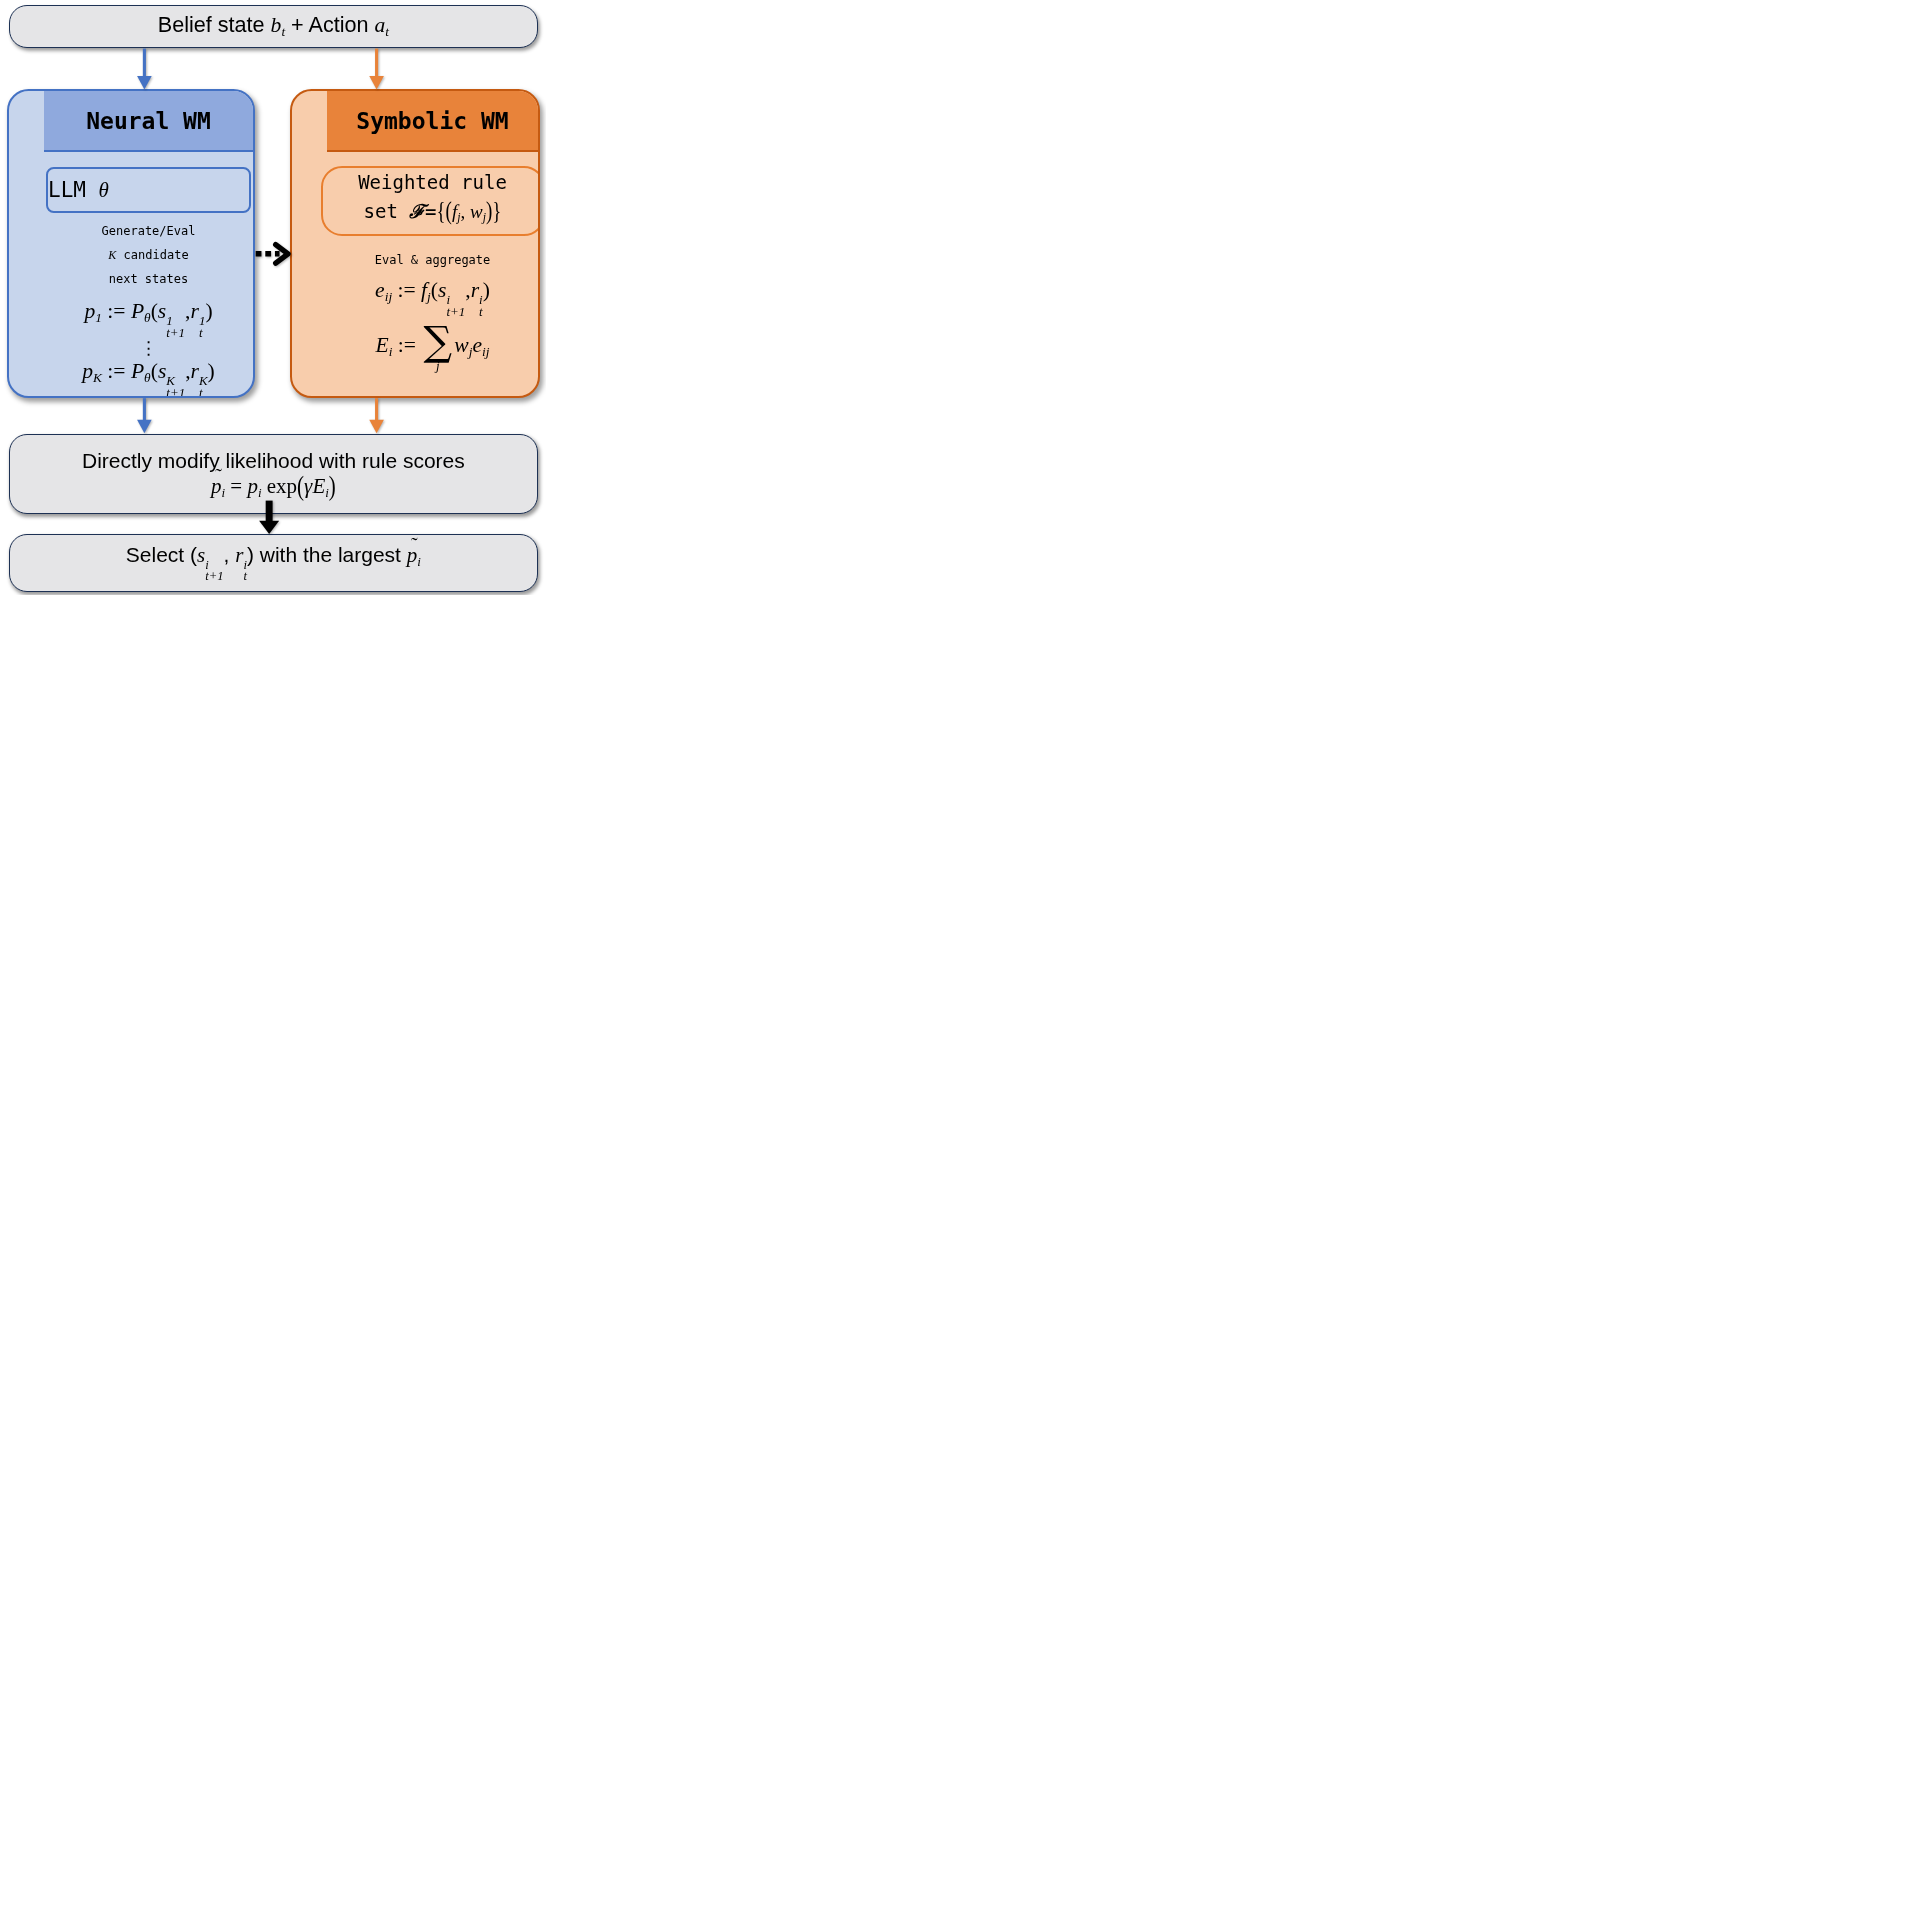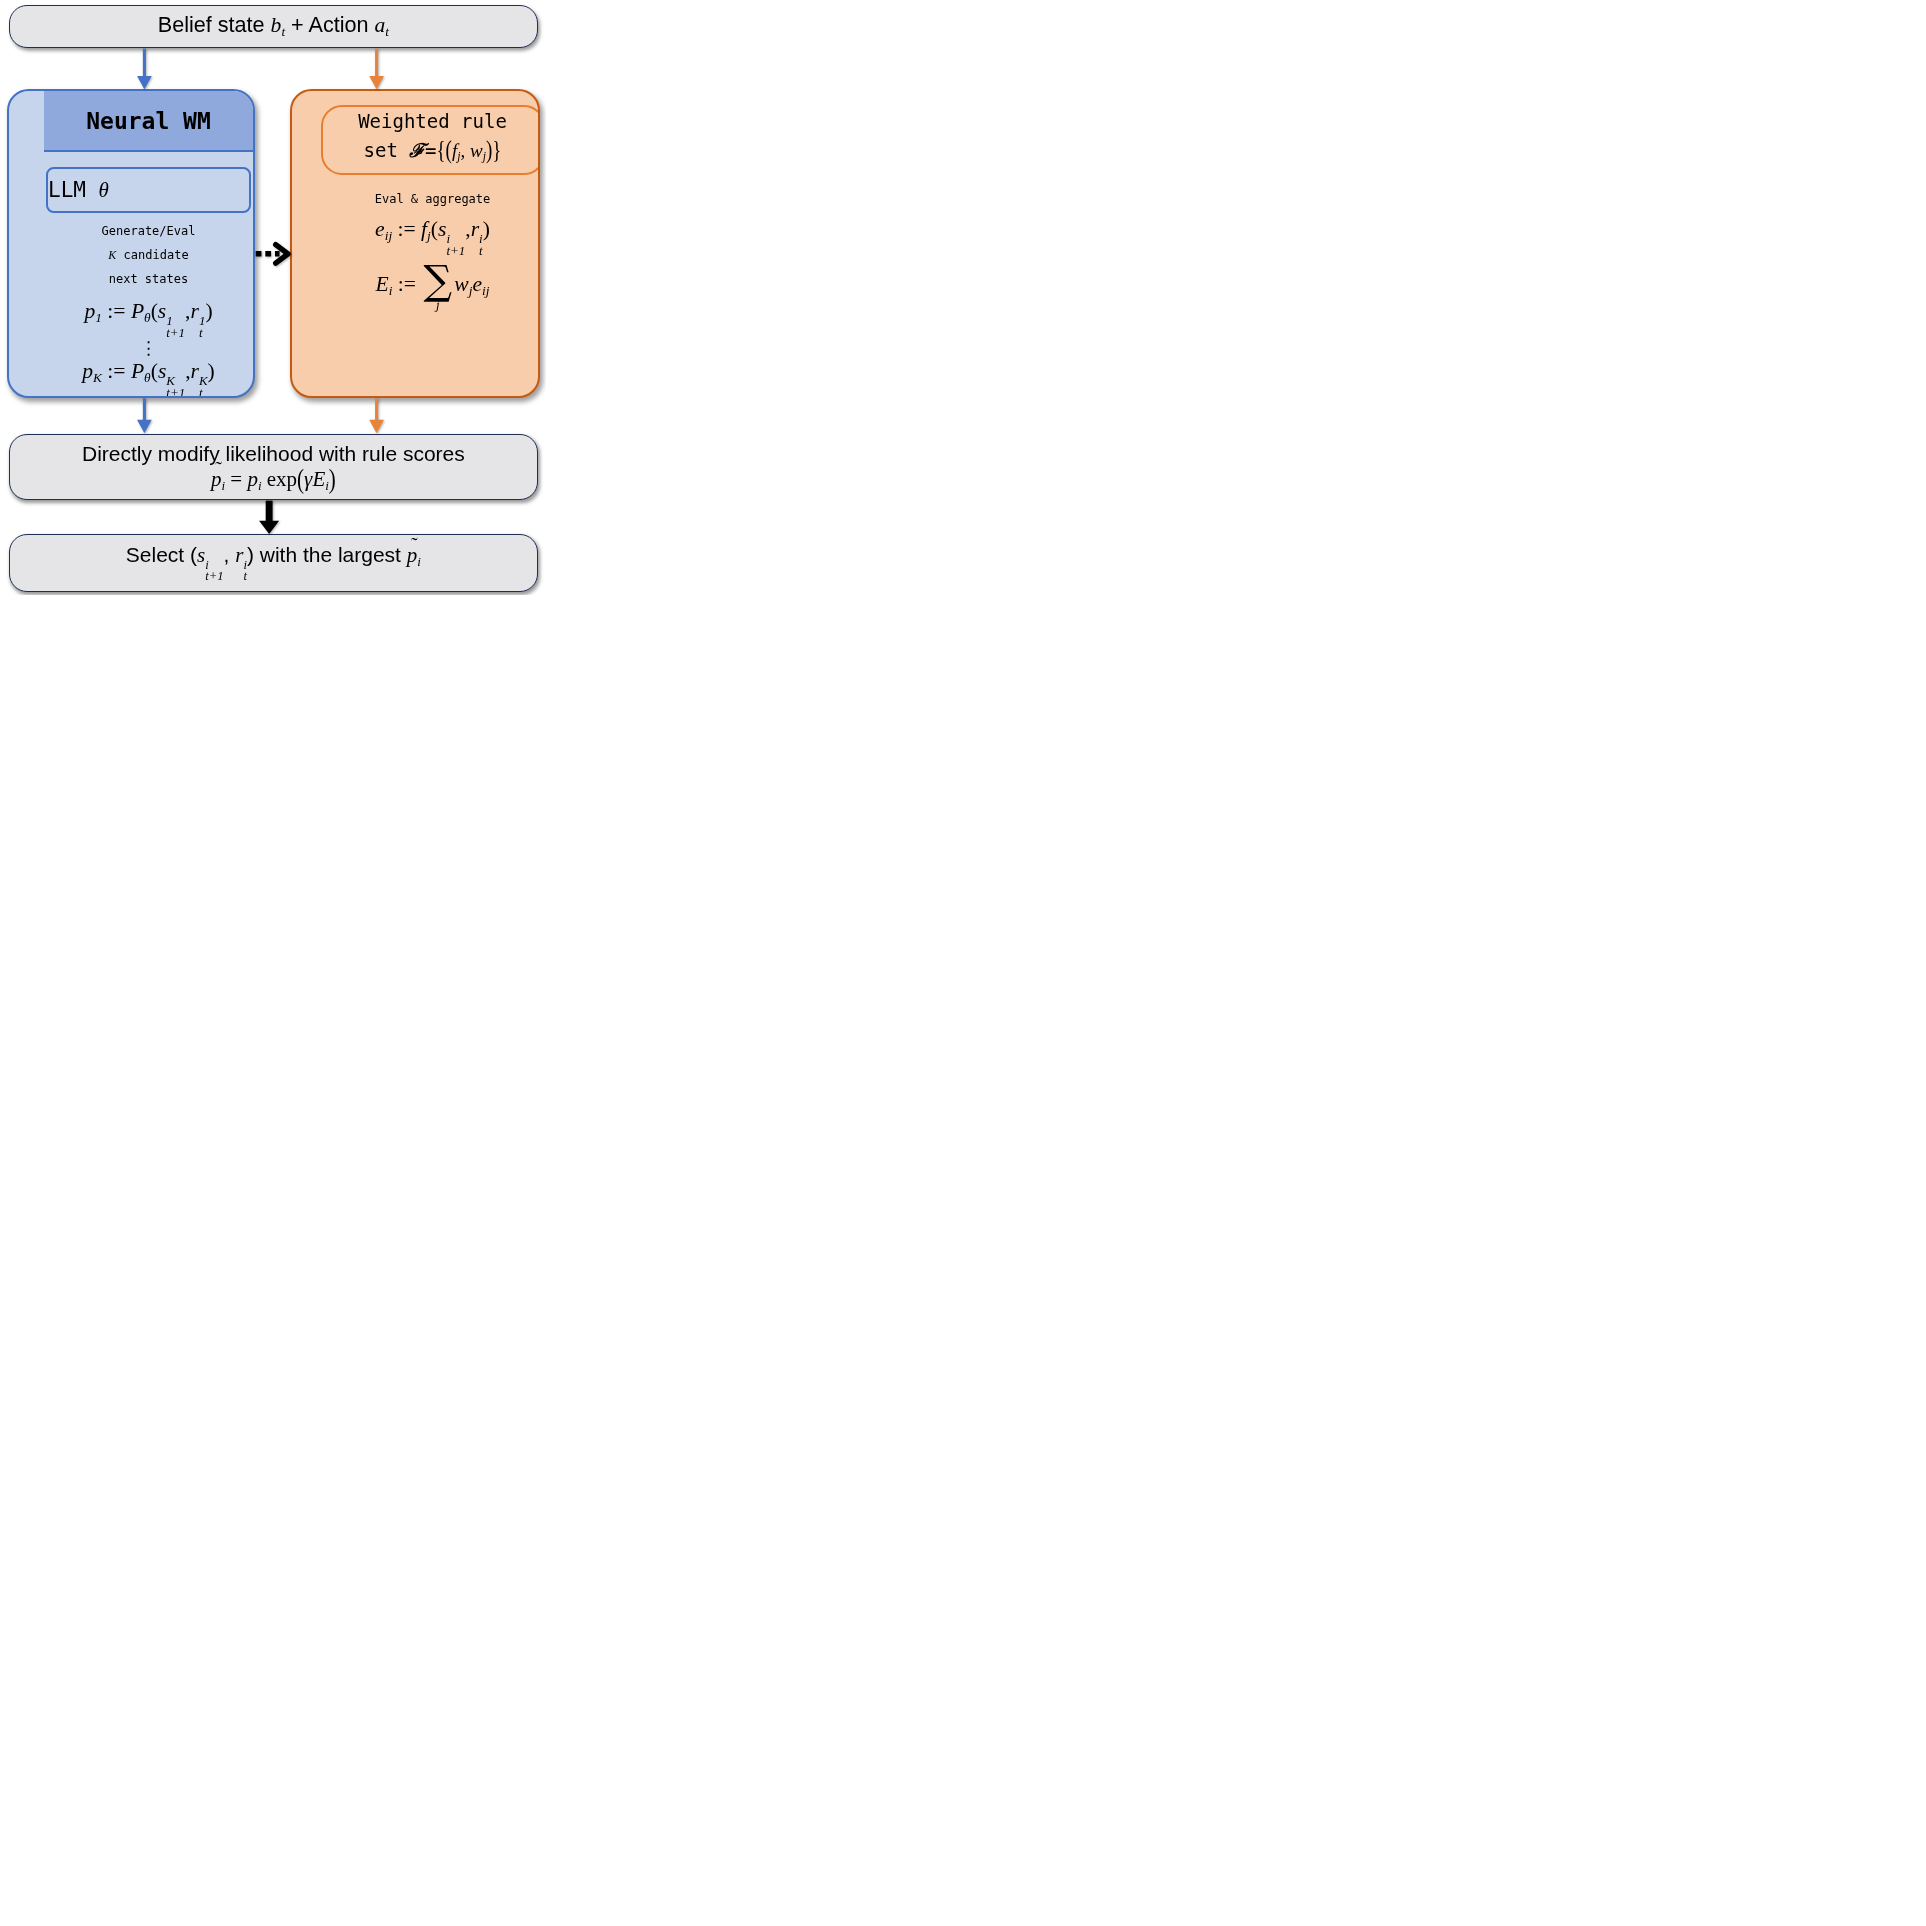--- a/index.html
+++ b/index.html
@@ -6,21 +6,21 @@
   #canvas{position:relative;width:546px;height:595px;background:#ffffff;overflow:hidden;
           font-family:"Liberation Sans","DejaVu Sans",sans-serif;color:#000;}
   *,*::before,*::after{box-sizing:border-box;}
 
   
   .grey-box{position:absolute;left:8.9px;width:529px;background:#e5e5e7;
             border:1.9px solid #1d3154;border-radius:18px;
             box-shadow:1.9px 2.7px 3.9px rgba(0,0,0,.40);
             display:flex;flex-direction:column;align-items:center;justify-content:center;}
   #top-box{top:4.6px;height:43px;font-size:21.6px;}
-  #modify-box{top:434px;height:66px;}
+  #modify-box{top:434px;height:80px;}
   #select-box{top:534px;height:58px;font-size:21px;}
   #modify-box .line1{font-size:21px;line-height:1.1;margin-top:1.5px;}
   #modify-box .line2{font-size:21px;margin-top:2.3px;}
 
   
   .panel{position:absolute;top:89px;height:309px;border-radius:21.6px;overflow:hidden;
          display:flex;flex-direction:column;
          box-shadow:2.7px 3.5px 5px rgba(0,0,0,.38);padding-left:35px;}
   #neural-panel{left:7px;width:248px;border:2.7px solid #4472c4;background:#c7d5ec;}
   #symbolic-panel{left:290px;width:250px;border:2.7px solid #c55a11;background:#f8cdac;}
@@ -110,20 +110,23 @@
             <span class="msup">K</span>
             <span class="msubb">t+1</span>
           </span><span class="mr">,</span><span class="mi">r</span><span class="mss">
             <span class="msup">K</span>
             <span class="msubb">t</span>
           </span><span class="mr">)</span></div>
     </div>
   </div>
 
   <div id="symbolic-panel" class="panel">
+    <div class="panel-header">
+      <span>Symbolic WM</span>
+    </div>
     <div class="panel-body">
       <div id="ruleset-box" class="inner-box">
         <div><span class="mt">Weighted rule</span></div>
         <div><span class="mt">set </span><span class="mbi">ℱ</span><span class="mt">=</span><span class="mbr">{(</span><span class="mi">f</span><span class="msub">j</span><span class="mr">, </span><span class="mi">w</span><span class="msub">j</span><span class="mbr">)}</span></div>
       </div>
       <div id="eval-line" class="mono-line"><span class="mt">Eval &amp; aggregate</span></div>
       <div id="sym-eij" class="formula"><span class="mi">e</span><span class="msub">ij</span><span class="mr"> := </span><span class="mi">f</span><span class="msub">j</span><span class="mr">(</span><span class="mi">s</span><span class="mss">
             <span class="msup">i</span>
             <span class="msubb">t+1</span>
           </span><span class="mr">,</span><span class="mi">r</span><span class="mss">

